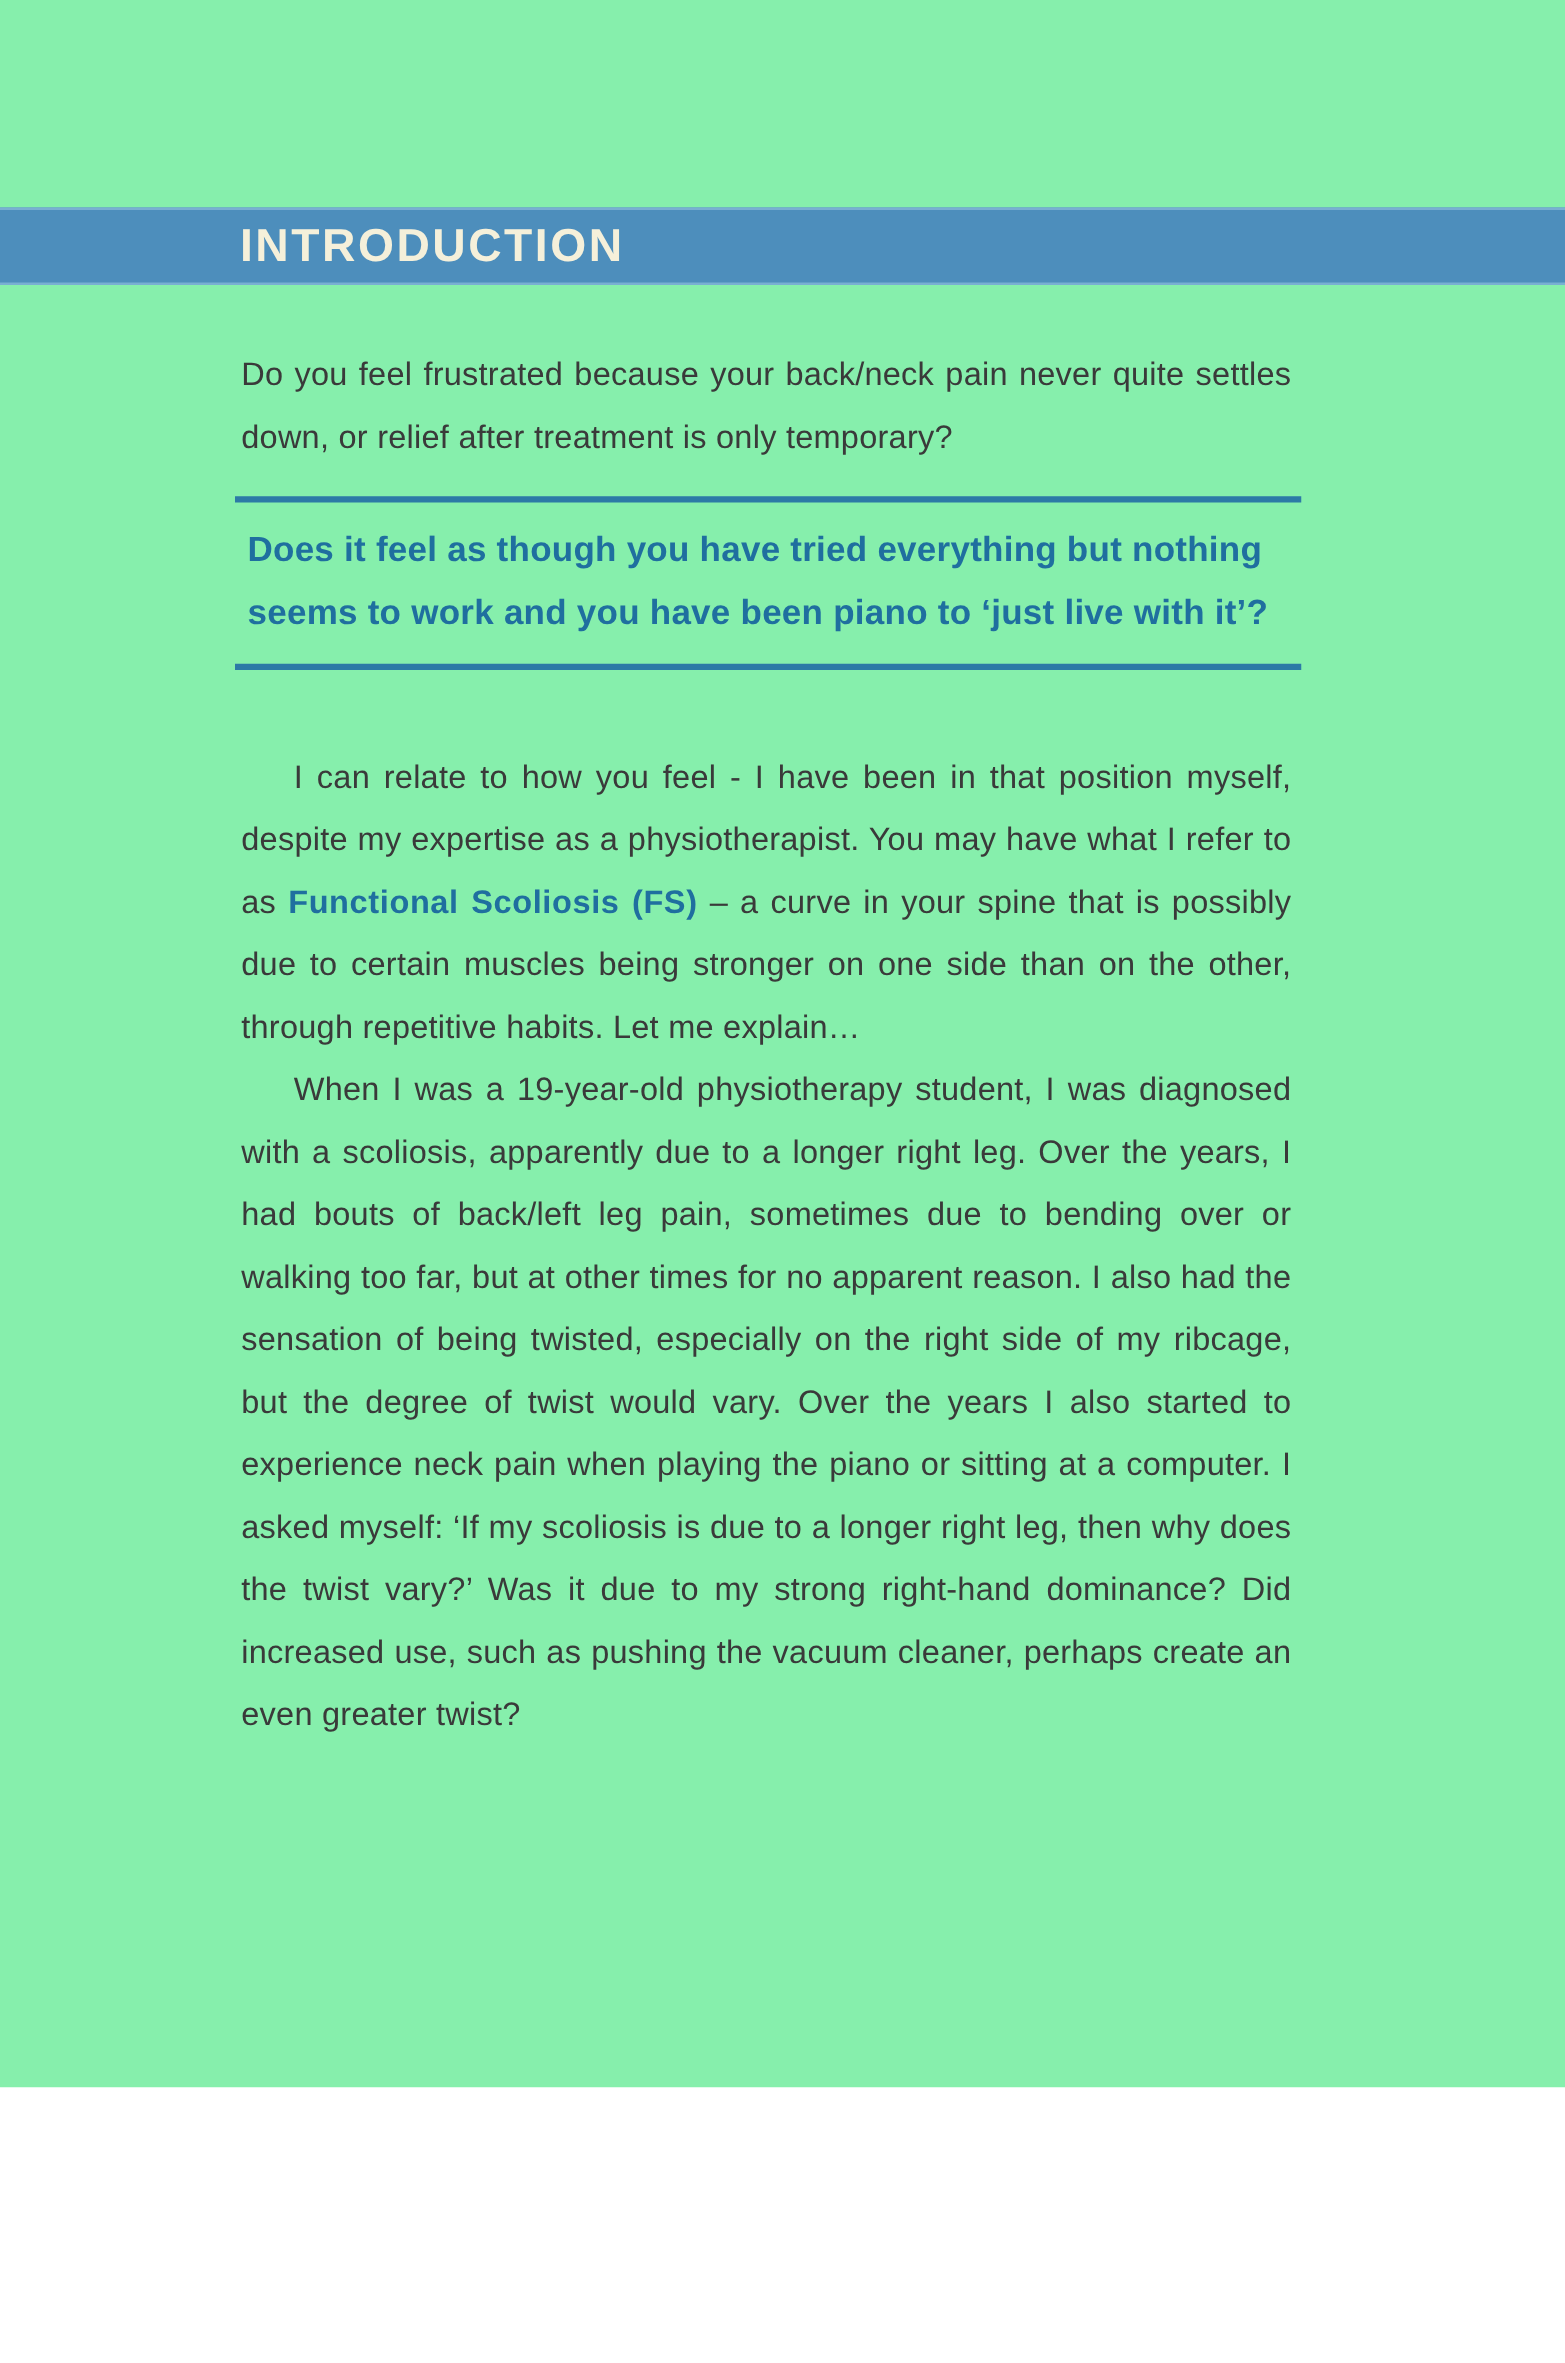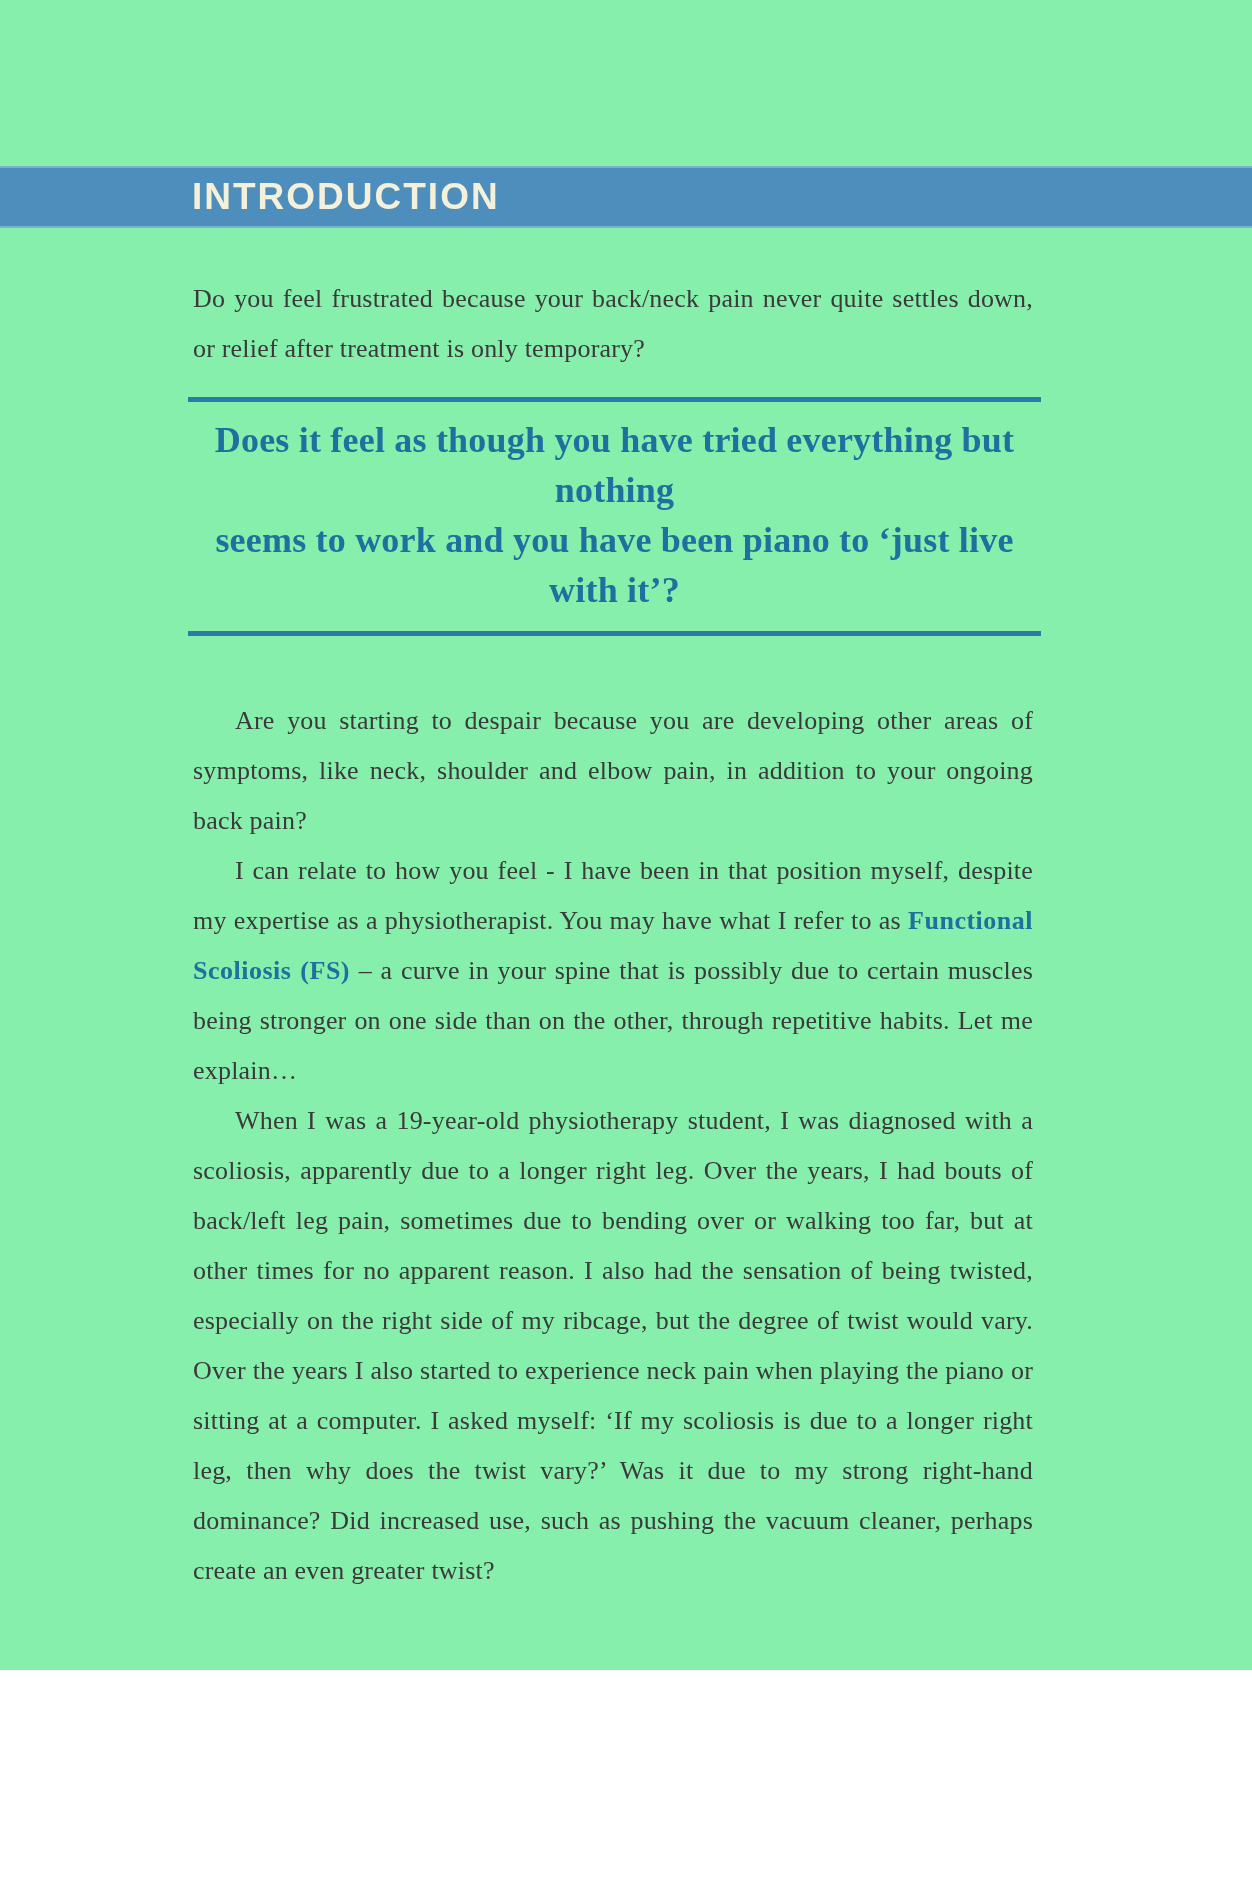--- a/index.html
+++ b/index.html
@@ -42,38 +42,37 @@
   .content {
     position: absolute;
     left: 193px;
     top: 274px;
     width: 840px;
     font-size: 26px;
     line-height: 50px;
     letter-spacing: 0.2px;
     color: #3a3a3a;
     text-align: justify;
-    font-family: Liberation Serif, serif;
   }
   .content p {
     margin: 0;
   }
   .content p.indent {
     text-indent: 42px;
   }
 
   
   .callout {
     box-sizing: border-box;
     margin: 23px -8px 60px -5px;
     border-top: 5px solid #2c7aa6;
     border-bottom: 5px solid #2c7aa6;
     padding: 13px 10px 16px 10px;
-    text-align: center;
-    font-size: 36px;
+    text-align: left;
+    font-size: 28px;
     font-weight: bold;
     line-height: 50px;
     color: #1f6f9f;
     text-indent: 0;
   }
 
   
   .fs-term {
     font-weight: bold;
     color: #1f6f9f;
@@ -111,21 +110,20 @@
   <div class="content">
 
     <p>Do you feel frustrated because your back/neck pain never quite settles down, or relief after treatment is only temporary?</p>
 
 
     <div class="callout">
       <div>Does it feel as though you have tried everything but nothing</div>
       <div>seems to work and you have been piano to ‘just live with it’?</div>
     </div>
 
-    <p class="indent">Are you starting to despair because you are developing other areas of symptoms, like neck, shoulder and elbow pain, in addition to your ongoing back pain?</p>
 
     <p class="indent"><span>I can relate to how you feel - I have been in that position myself, despite my expertise as a physiotherapist. You may have what I refer to as </span><span class="fs-term">Functional Scoliosis (FS)</span><span> – a curve in your spine that is possibly due to certain muscles being stronger on one side than on the other, through repetitive habits. Let me explain…</span></p>
 
     <p class="indent">When I was a 19-year-old physiotherapy student, I was diagnosed with a scoliosis, apparently due to a longer right leg. Over the years, I had bouts of back/left leg pain, sometimes due to bending over or walking too far, but at other times for no apparent reason. I also had the sensation of being twisted, especially on the right side of my ribcage, but the degree of twist would vary. Over the years I also started to experience neck pain when playing the piano or sitting at a computer. I asked myself: ‘If my scoliosis is due to a longer right leg, then why does the twist vary?’ Was it due to my strong right-hand dominance? Did increased use, such as pushing the vacuum cleaner, perhaps create an even greater twist?</p>
 
   </div>
 
   <span class="page-number">1</span>
 
   <div class="footer-bar"></div>

